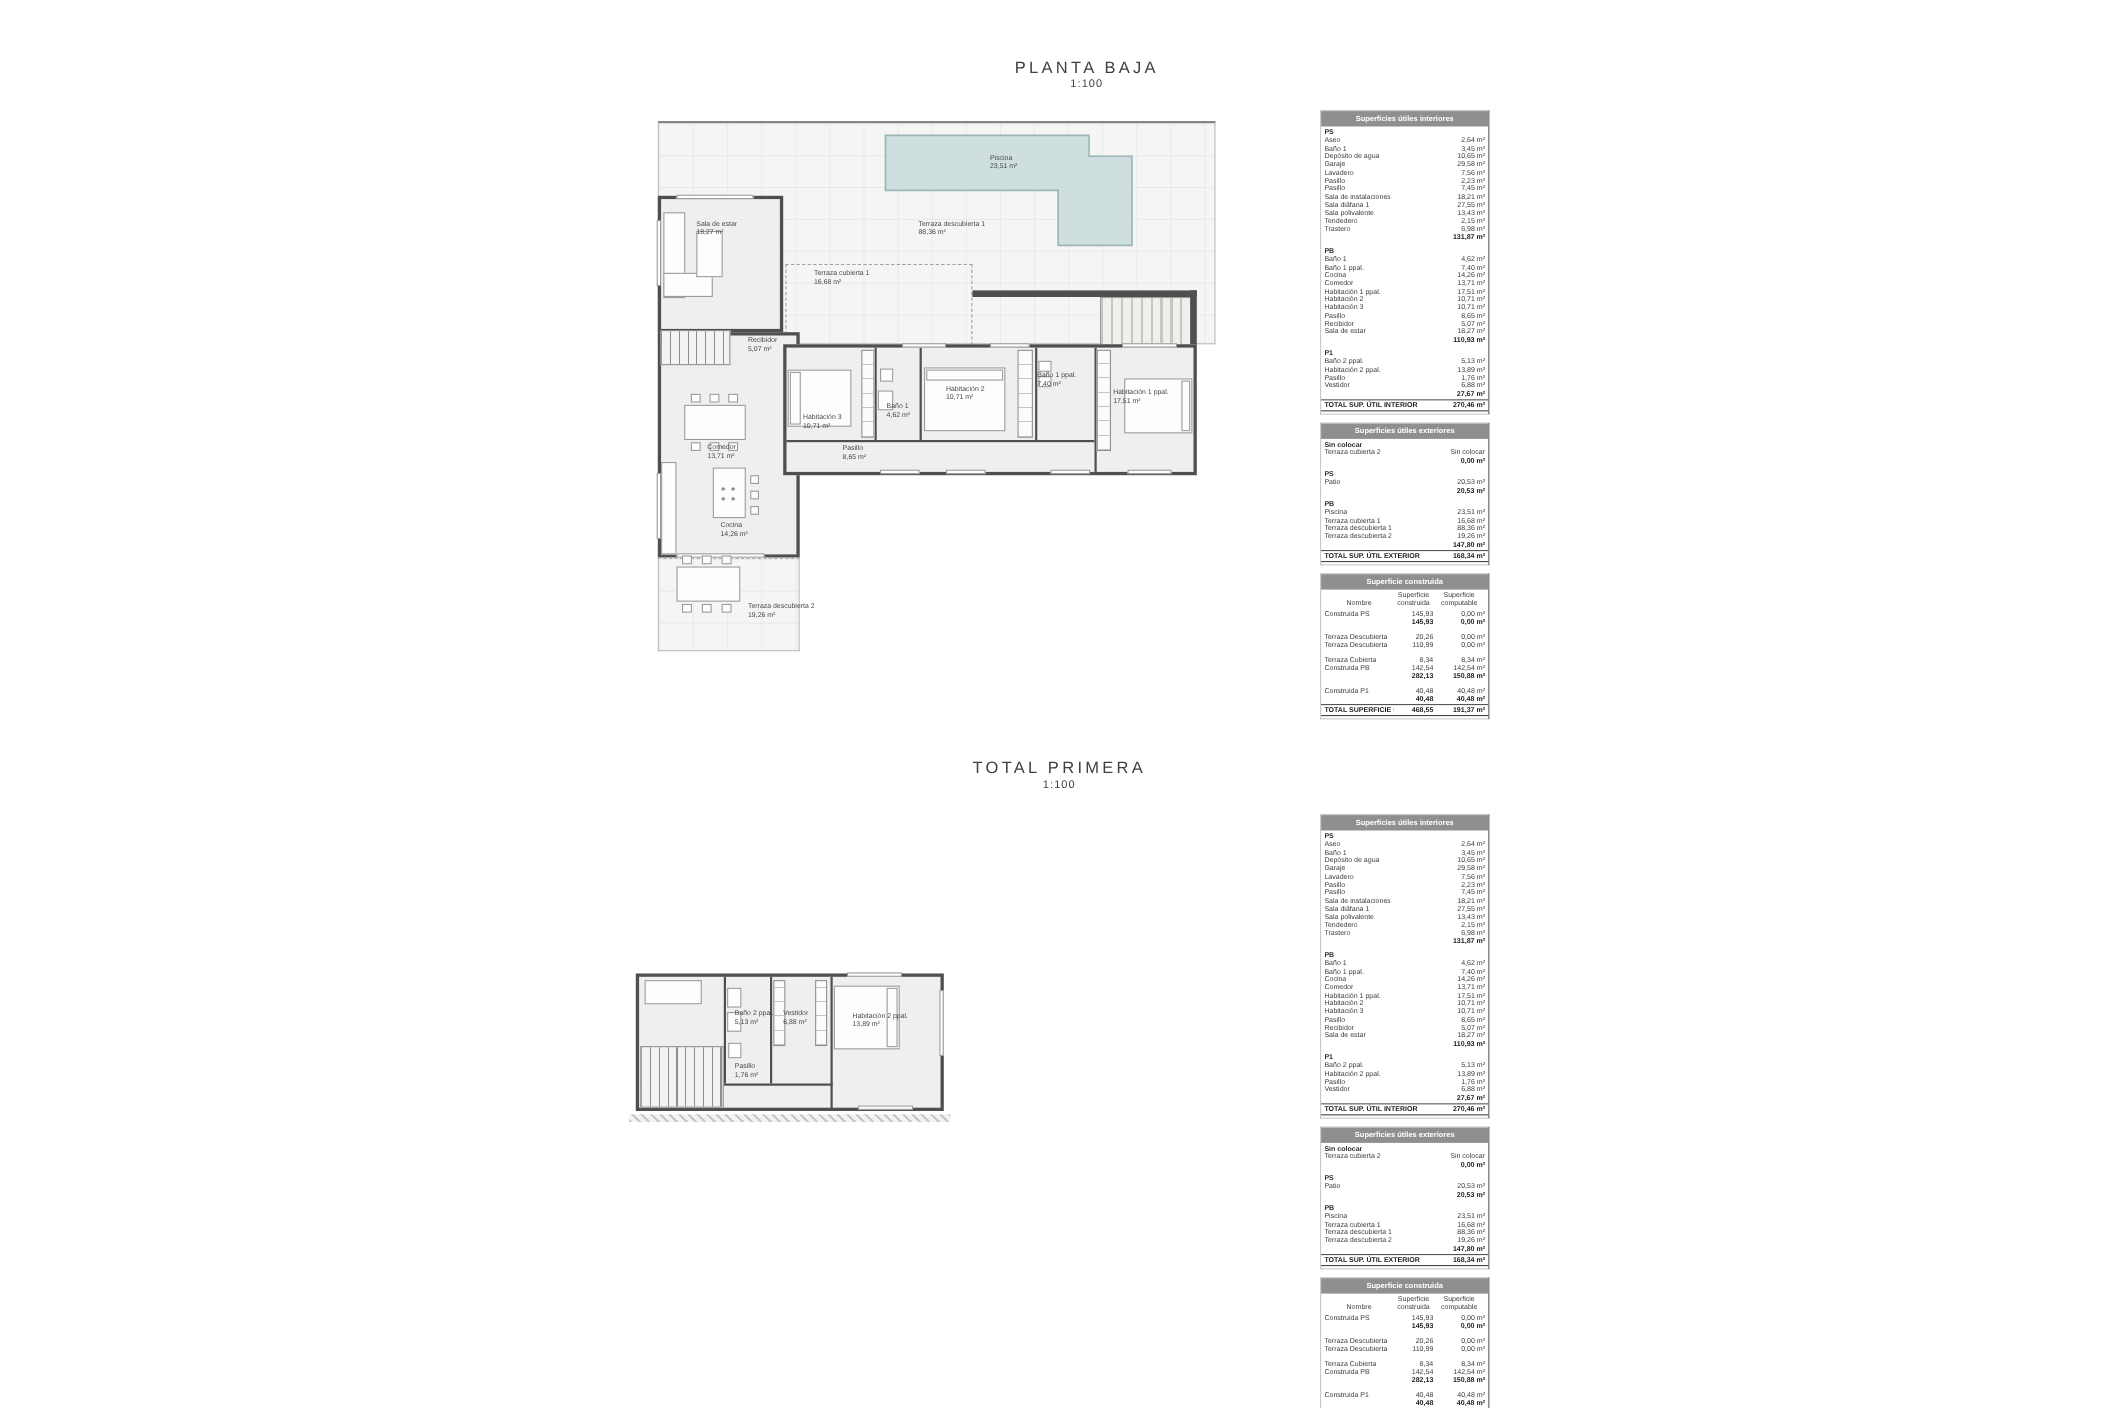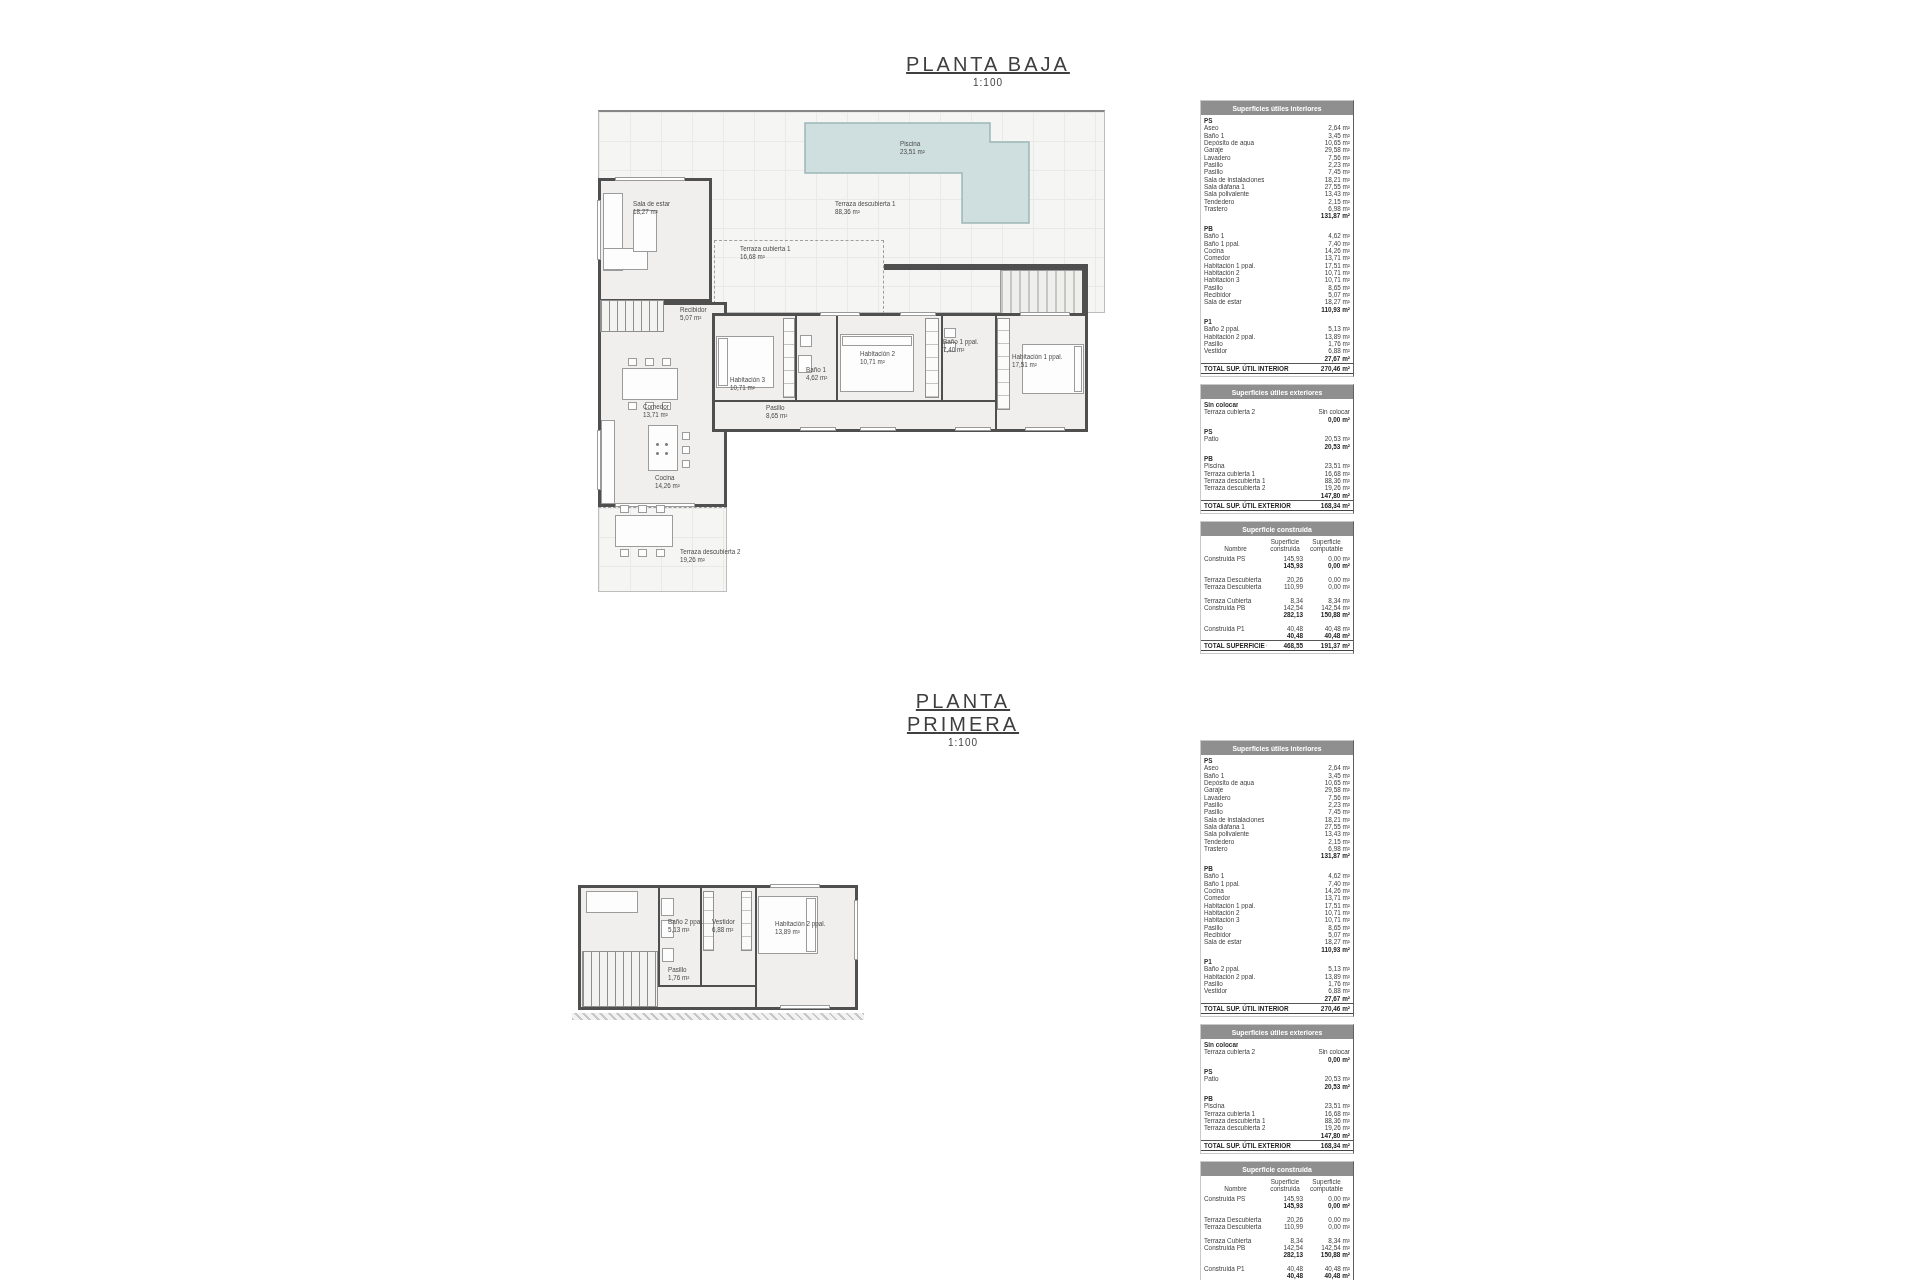--- a/index.html
+++ b/index.html
@@ -1,21 +1,21 @@
 <!DOCTYPE html>
 <html><head>
 <meta charset="utf-8">
 <style>
   html,body{margin:0;padding:0;background:#fff;}
   .canvas{position:relative;width:1920px;height:1280px;background:#ffffff;overflow:hidden;
           font-family:"Liberation Sans", sans-serif;}
   .abs{position:absolute;}
   
   .ptitle{position:absolute;text-align:center;color:#3f3f3f;}
-  .ptitle .t1{font-size:20px;letter-spacing:3px;text-decoration:underline;}
+  .ptitle .t1{font-size:15px;letter-spacing:3px;}
   .ptitle .t2{font-size:10px;margin-top:1px;letter-spacing:1px;}
   
   .terrace{position:absolute;background-color:#f5f5f3;
      background-image:linear-gradient(#e9e9e7 1px,transparent 1px),linear-gradient(90deg,#e9e9e7 1px,transparent 1px);
      background-size:31px 29px;border:1px solid #bdbdbd;border-top:2px solid #868686;box-sizing:border-box;}
   .wallbox{position:absolute;border:3px solid #4f4f4f;background:#f0efed;box-sizing:border-box;}
   .iwall{position:absolute;background:#4f4f4f;}
   .furn{position:absolute;background:#fdfdfd;border:1px solid #9b9b9b;box-sizing:border-box;}
   .closet{position:absolute;background:#fbfbfa;border:1px solid #8f8f8f;box-sizing:border-box;
      background-image:repeating-linear-gradient(0deg,#c4c4c4 0 1px,transparent 1px 13px);}
@@ -193,21 +193,21 @@
   <div class="rlabel" style="left:1012px;top:353px">
     <div>Habitación 1 ppal.</div>
     <div>17,51 m²</div>
   </div>
   <div class="rlabel" style="left:766px;top:404px">
     <div>Pasillo</div>
     <div>8,65 m²</div>
   </div>
 
   <div class="ptitle" style="left:863px;top:690px;width:200px">
-    <div class="t1">PLANTA PRIMERA</div>
+    <div class="t1">TOTAL PRIMERA</div>
     <div class="t2">1:100</div>
   </div>
 
   <div class="wallbox" style="left:578px;top:885px;width:280px;height:125px"></div>
   <div class="iwall" style="left:658px;top:888px;width:2px;height:97px"></div>
   <div class="iwall" style="left:700px;top:888px;width:2px;height:97px"></div>
   <div class="iwall" style="left:755px;top:888px;width:2px;height:120px"></div>
   <div class="iwall" style="left:582px;top:985px;width:175px;height:2px"></div>
   <div class="stairsv" style="left:582px;top:951px;width:76px;height:56px"></div>
   <div class="furn" style="left:586px;top:891px;width:52px;height:22px"></div>

